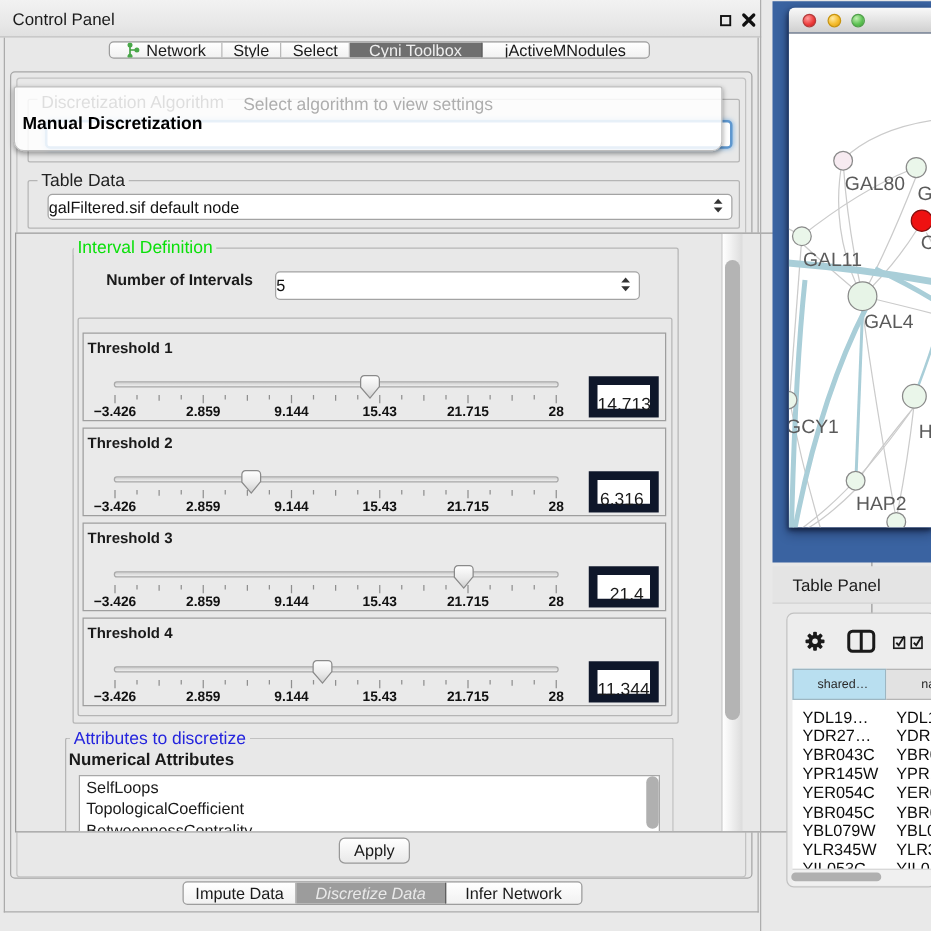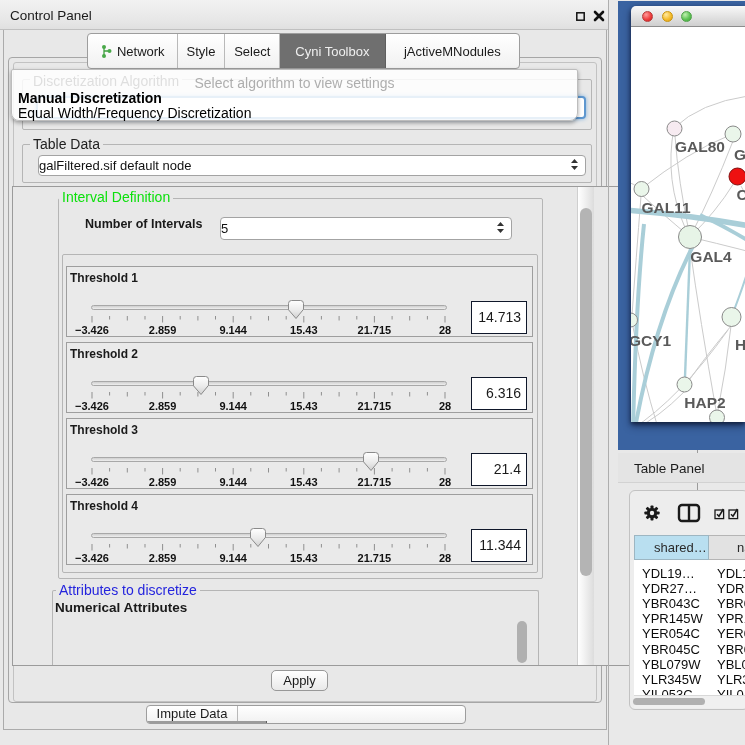--- a/index.html
+++ b/index.html
@@ -8,48 +8,48 @@
   font-family:"Liberation Sans",sans-serif;font-size:13px;color:#1a1a1a;}
 .abs{position:absolute;}
 
 #titlebar{left:0;top:0;width:609px;height:30px;
   background:linear-gradient(#f2f2f2,#e7e7e7 70%,#e0e0e0);border-bottom:1px solid #c0c0c0;}
 #titlebar .t{position:absolute;left:10px;top:8px;font-size:13.5px;color:#1b1b1b;}
 #winbody{left:3px;top:30px;width:604px;height:700px;border:1px solid #ababab;border-top:none;background:#e8e8e8;}
 #panelA{left:8px;top:57px;width:594px;height:646px;border:1px solid #a6a6a6;border-radius:4px;background:#e8e8e8;}
 #panelB{left:13px;top:62px;width:584px;height:640px;border:1px solid #c2c2c2;border-radius:3px;}
 
-.seg{display:flex;height:36px;border:1px solid #9d9d9d;border-radius:4px;
+.seg{display:flex;height:14px;border:1px solid #9d9d9d;border-radius:4px;
   background:linear-gradient(#ffffff,#f1f1f1);overflow:hidden;font-size:13px;}
 .seg .s{display:flex;align-items:center;justify-content:center;border-right:1px solid #b9b9b9;
   color:#1a1a1a;white-space:nowrap;}
 .seg .s:last-child{border-right:none;}
 .seg .sel{background:#6f6f6f;color:#efefef;border-right:1px solid #5f5f5f;}
 #topseg{left:87px;top:33px;width:433px;}
-#botseg{left:146px;top:705px;width:320px;height:19px;flex-direction:column;}
+#botseg{left:146px;top:705px;width:320px;height:19px;}
 #botseg .s{font-size:13px;}
 #botseg .sel{background:#9c9c9c;color:#e9e9e9;font-style:italic;}
 
 .grp{border:1px solid #b5b5b5;border-radius:2px;}
 .gtitle{position:absolute;background:#e8e8e8;padding:0 3px;font-size:14px;line-height:14px;}
 
 .combo{background:#ffffff;border:1px solid #a3a3a3;border-radius:4px;position:absolute;
   font-size:13px;display:flex;align-items:center;color:#111;text-align:right;}
 .combo .arr{position:absolute;right:6px;top:50%;transform:translateY(-50%);}
 
 #scrollpane{left:12px;top:186px;width:686px;height:480px;border:1px solid #9b9b9b;background:#e8e8e8;overflow:hidden;}
 #vtrack{position:absolute;left:564px;top:0;width:17px;height:478px;
   background:linear-gradient(90deg,#ffffff,#f2f2f2 40%,#dcdcdc);border-left:1px solid #cfcfcf;}
 #vthumb{position:absolute;left:2px;top:21px;width:12px;height:368px;border-radius:7px;background:#b4b4b4;}
 
 .tpanel{position:absolute;left:53px;width:467px;height:71px;border:1px solid #9e9e9e;background:#eaeaea;}
 .tpanel .tlab{position:absolute;left:3px;top:4px;font-weight:bold;font-size:12px;}
 .track{position:absolute;left:24px;top:38px;width:356px;height:5px;border:1px solid #a8a8a8;border-radius:3px;
   background:linear-gradient(#cfcfcf,#efefef);}
-.vbox{position:absolute;left:404px;top:34px;width:56px;height:33px;background:#fff;border:1px solid #0f172a;
+.vbox{position:absolute;left:404px;top:34px;width:56px;height:33px;background:#fff;border:7px solid #0f172a;
   font-size:14px;text-align:right;line-height:31px;padding-right:5px;}
 .ticklab{position:absolute;top:56.5px;font-weight:bold;font-size:11px;width:50px;text-align:center;color:#111;}
 .thumbsvg{position:absolute;top:32px;width:18px;height:21px;}
 .ticksvg{position:absolute;left:24px;top:49px;width:358px;height:10px;}
 
 #attrlist{position:absolute;left:50px;top:433px;width:465px;height:46px;background:#fff;border:1px solid #a8a8a8;
   font-size:13px;line-height:17.4px;padding:0 0 0 5px;overflow:hidden;}
 #attrscroll{position:absolute;left:504px;top:434px;width:10px;height:42px;background:#b0b0b0;border-radius:5px;}
 
 #apply{left:271px;top:670px;width:57px;height:21px;border:1px solid #989898;border-radius:5px;
@@ -59,26 +59,26 @@
   border:1px solid #bdbdbd;border-radius:2px 2px 8px 8px;box-shadow:0 2px 4px rgba(0,0,0,0.35);z-index:30;}
 #popup .ghost{position:absolute;left:0;top:5px;width:100%;text-align:center;color:#aeaeae;font-size:14px;}
 #popup .it1{position:absolute;left:6px;top:20px;font-weight:bold;font-size:14px;color:#000;}
 #popup .it2{position:absolute;left:6px;top:35px;font-size:14px;color:#000;}
 
 #splitline{left:608px;top:0;width:1px;height:745px;background:#aeaeae;}
 #bluepanel{left:618px;top:1px;width:127px;height:449px;background:#3a63a1;}
 #netwin{position:absolute;left:13px;top:5px;width:114px;height:416px;border-radius:5px 0 0 0;overflow:hidden;
   box-shadow:0 2px 4px rgba(5,10,30,0.65), 0 4px 9px rgba(10,15,40,0.45);}
 #nettitle{height:21px;background:linear-gradient(#f9f9f9,#cfcfcf);border-bottom:1px solid #8d8d8d;position:relative;}
-#netcanvas{height:395px;background:#ffffff;position:relative;font-weight:bold;}
+#netcanvas{height:395px;background:#ffffff;position:relative;}
 .light{position:absolute;top:5px;width:11px;height:11px;border-radius:50%;}
 #tpbar{left:618px;top:453px;width:127px;height:30px;background:#e4e4e4;border-bottom:1px solid #d2d2d2;}
 #tpbar .t{position:absolute;left:16px;top:8px;font-size:13.5px;color:#1b1b1b;}
 #tablebox{left:629px;top:490px;width:120px;height:220px;background:#ededed;border:1px solid #c2c2c2;border-radius:6px;overflow:hidden;}
-.hcell{position:absolute;top:44px;height:25px;font-size:13px;color:#2a2a2a;}
+.hcell{position:absolute;top:44px;height:25px;font-size:10px;color:#2a2a2a;}
 .trow{position:absolute;font-size:13px;color:#0c0c0c;width:116px;}
 .trow span{position:absolute;}
 </style>
 </head>
 <body>
 <div id="stage">
 
   <div class="abs" id="winbody"></div>
   <div class="abs" id="titlebar">
     <div class="t">Control Panel</div>
@@ -310,35 +310,35 @@
             </linearGradient>
           </defs>
           <path d="M1.5 4.5 a3 3 0 0 1 3-3 h9 a3 3 0 0 1 3 3 v5.8 L9 19.5 L1.5 10.8 Z" fill="url(#tg)" stroke="#8a8a8a" stroke-width="1"></path>
         </svg>
         <div class="vbox">11.344</div>
       </div>
 
     <div class="abs grp" style="left:39px;top:403px;width:487px;height:80px;border-bottom:none;"></div>
     <div class="gtitle" style="left:43px;top:396px;color:#2424dd;">Attributes to discretize</div>
     <div class="abs" style="left:42px;top:413px;font-weight:bold;font-size:13.5px;">Numerical Attributes</div>
+    <div id="attrlist">SelfLoops<br>TopologicalCoefficient<br>BetweennessCentrality</div>
     <div id="attrscroll"></div>
   </div>
 
   <div class="abs" id="apply">Apply</div>
 
   <div class="abs seg" id="botseg">
     <div class="s" style="width:91px">Impute Data</div>
     <div class="s sel" style="width:120px">Discretize Data</div>
     <div class="s" style="width:109px">Infer Network</div>
   </div>
 
   <div class="abs" id="popup">
     <div class="ghost">Select algorithm to view settings</div>
     <div class="it1">Manual Discretization</div>
-    <div class="it2">Equal Width/Frequency Discretization</div>
   </div>
 
   <div class="abs" id="bluepanel">
     <div id="netwin">
       <div id="nettitle">
         <div class="light" style="left:11px;background:radial-gradient(circle at 35% 30%,#ff9a9a,#ee4040 55%,#ca1818);border:1px solid #b43c3c;"></div>
         <div class="light" style="left:30.5px;background:radial-gradient(circle at 35% 30%,#ffe9a0,#f5bd2e 55%,#dd9a10);border:1px solid #c8940f;"></div>
         <div class="light" style="left:50px;background:radial-gradient(circle at 35% 30%,#c0f0b0,#5fc356 55%,#3da336);border:1px solid #51a04b;"></div>
       </div>
       <div id="netcanvas">

